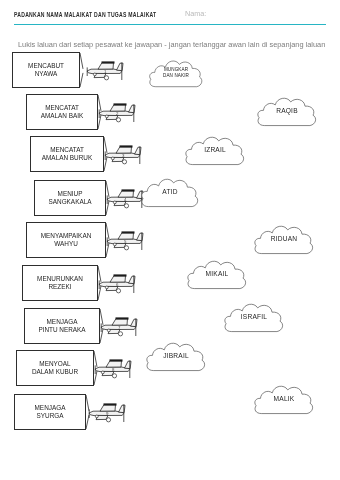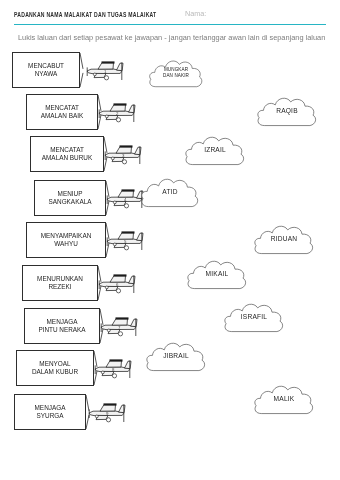--- a/index.html
+++ b/index.html
@@ -48,21 +48,21 @@
     position: absolute;
     left: 14px;
     top: 24px;
     width: 312px;
     height: 1px;
     background: #27b5c4;
   }
   #instruction-line {
     position: absolute;
     left: 18px;
-    top: 33px;
+    top: 40px;
     font-size: 7.4px;
     color: #7d7d7d;
     white-space: nowrap;
   }
 
   
   .task-row {
     position: absolute;
     left: 0;
     width: 145px;

